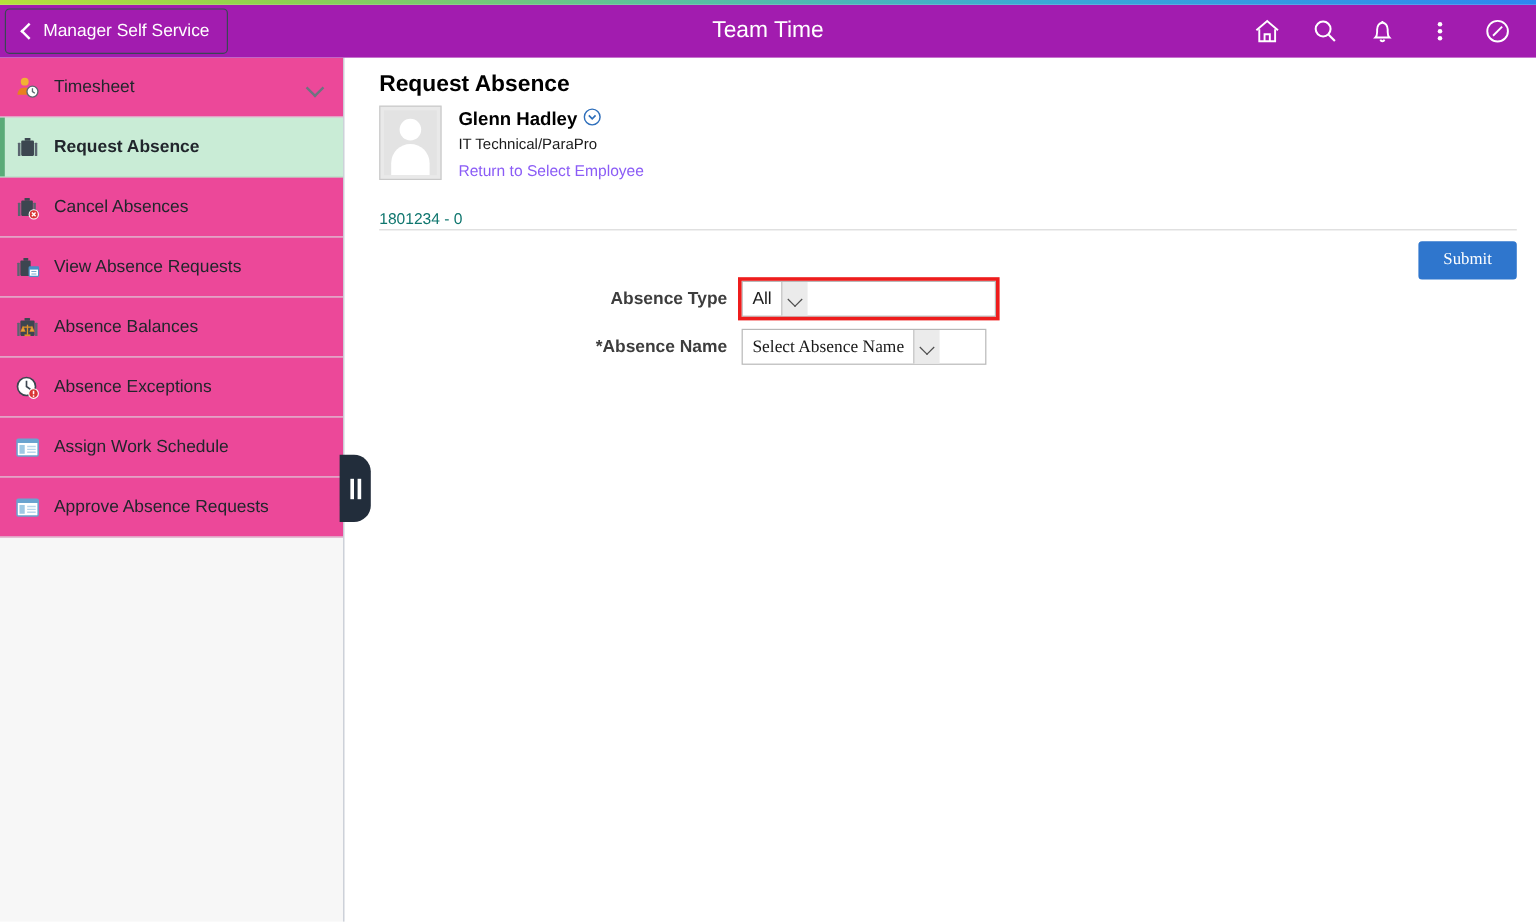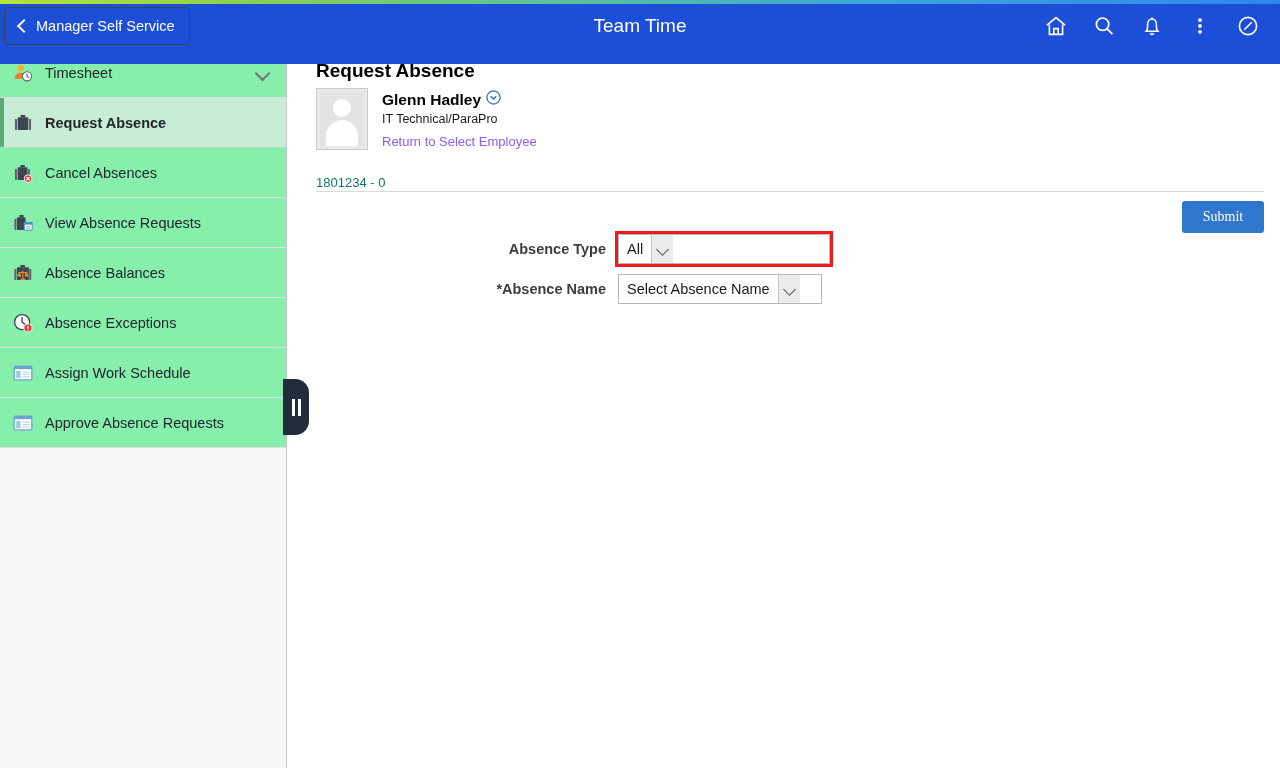--- a/index.html
+++ b/index.html
@@ -14,22 +14,22 @@
   #accent-bar {
     position: absolute; top: 0; left: 0;
     width: 1280px; height: 4px;
     background: linear-gradient(to right, #b6e23a 0%, #8ed14f 18%, #5cc29a 42%, #3aa8d6 68%, #2e86f0 100%);
     z-index: 30;
   }
 
   
   #header {
     position: absolute; top: 4px; left: 0;
-    width: 1280px; height: 60px;
-    background: #1d4ed8;
+    width: 1280px; height: 44px;
+    background: #a21caf;
     z-index: 20;
   }
   #back-button {
     position: absolute; left: 4px; top: 3px;
     height: 38px;
     display: flex; align-items: center;
     padding: 0 14px 0 10px;
     border: 1px solid #3a4654;
     border-radius: 4px;
     color: #ffffff;
@@ -80,21 +80,21 @@
     border-right: 1px solid #c3c7d1;
     z-index: 10;
     overflow: hidden;
   }
   .nav-item {
     position: relative;
     height: 50px;
     display: flex; align-items: center;
     padding-left: 10px;
     border-bottom: 1px solid #dcdee3;
-    background: #86efac;
+    background: #ec4899;
     cursor: pointer;
     font-size: 14.5px;
     color: #21262c;
   }
   .nav-item.selected {
     background: #c9ecd6;
     font-weight: bold;
     border-bottom: 1px solid #b4ddc2;
   }
   .nav-item.selected::before {
@@ -259,21 +259,21 @@
   .sel-arrow::before {
     content: "";
     position: absolute;
     left: 6px; top: 10px;
     width: 8px; height: 8px;
     border-right: 1.6px solid #4d4d4d;
     border-bottom: 1.6px solid #4d4d4d;
     transform: rotate(45deg);
   }
   #absence-type-wrap .sel-box { width: 212px; }
-  #absence-name-wrap .sel-box { width: 204px; }
+  #absence-name-wrap .sel-box { width: 204px; font-family: Liberation Serif, serif; }
 </style>
 </head>
 <body>
 
 <div id="accent-bar"></div>
 
 <div id="header">
 
   <div id="back-button">
     <span id="back-chevron"></span>

